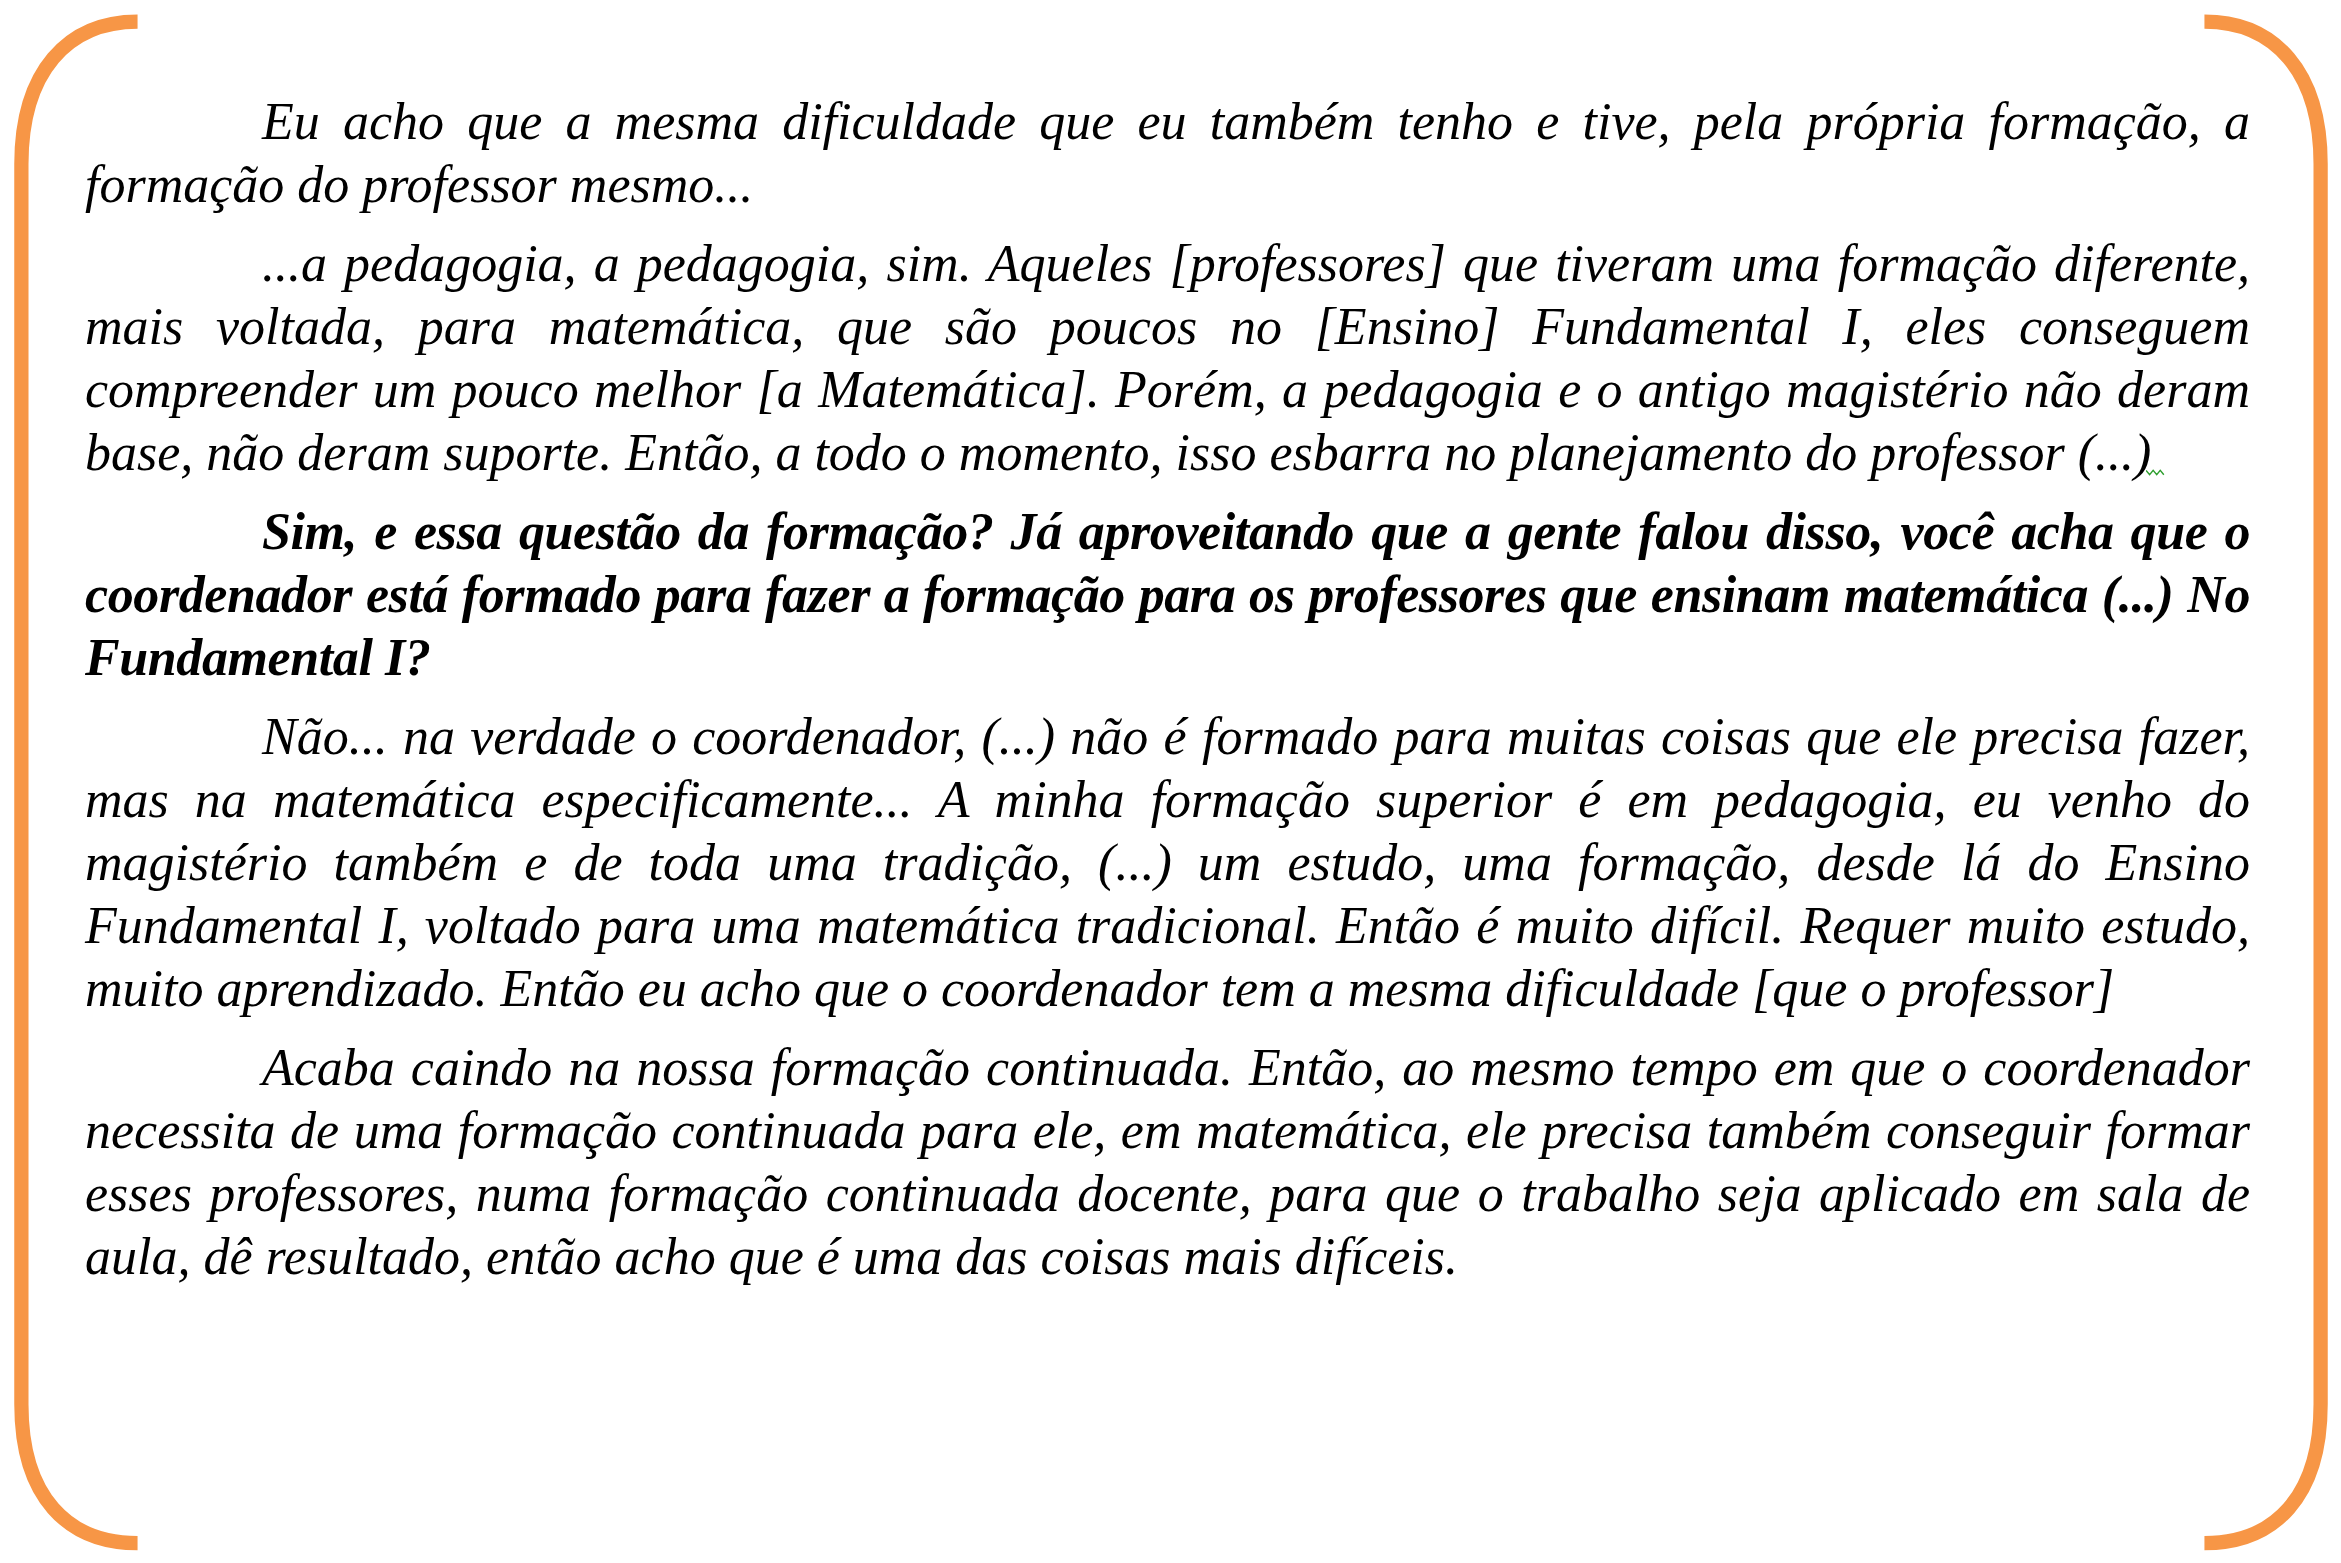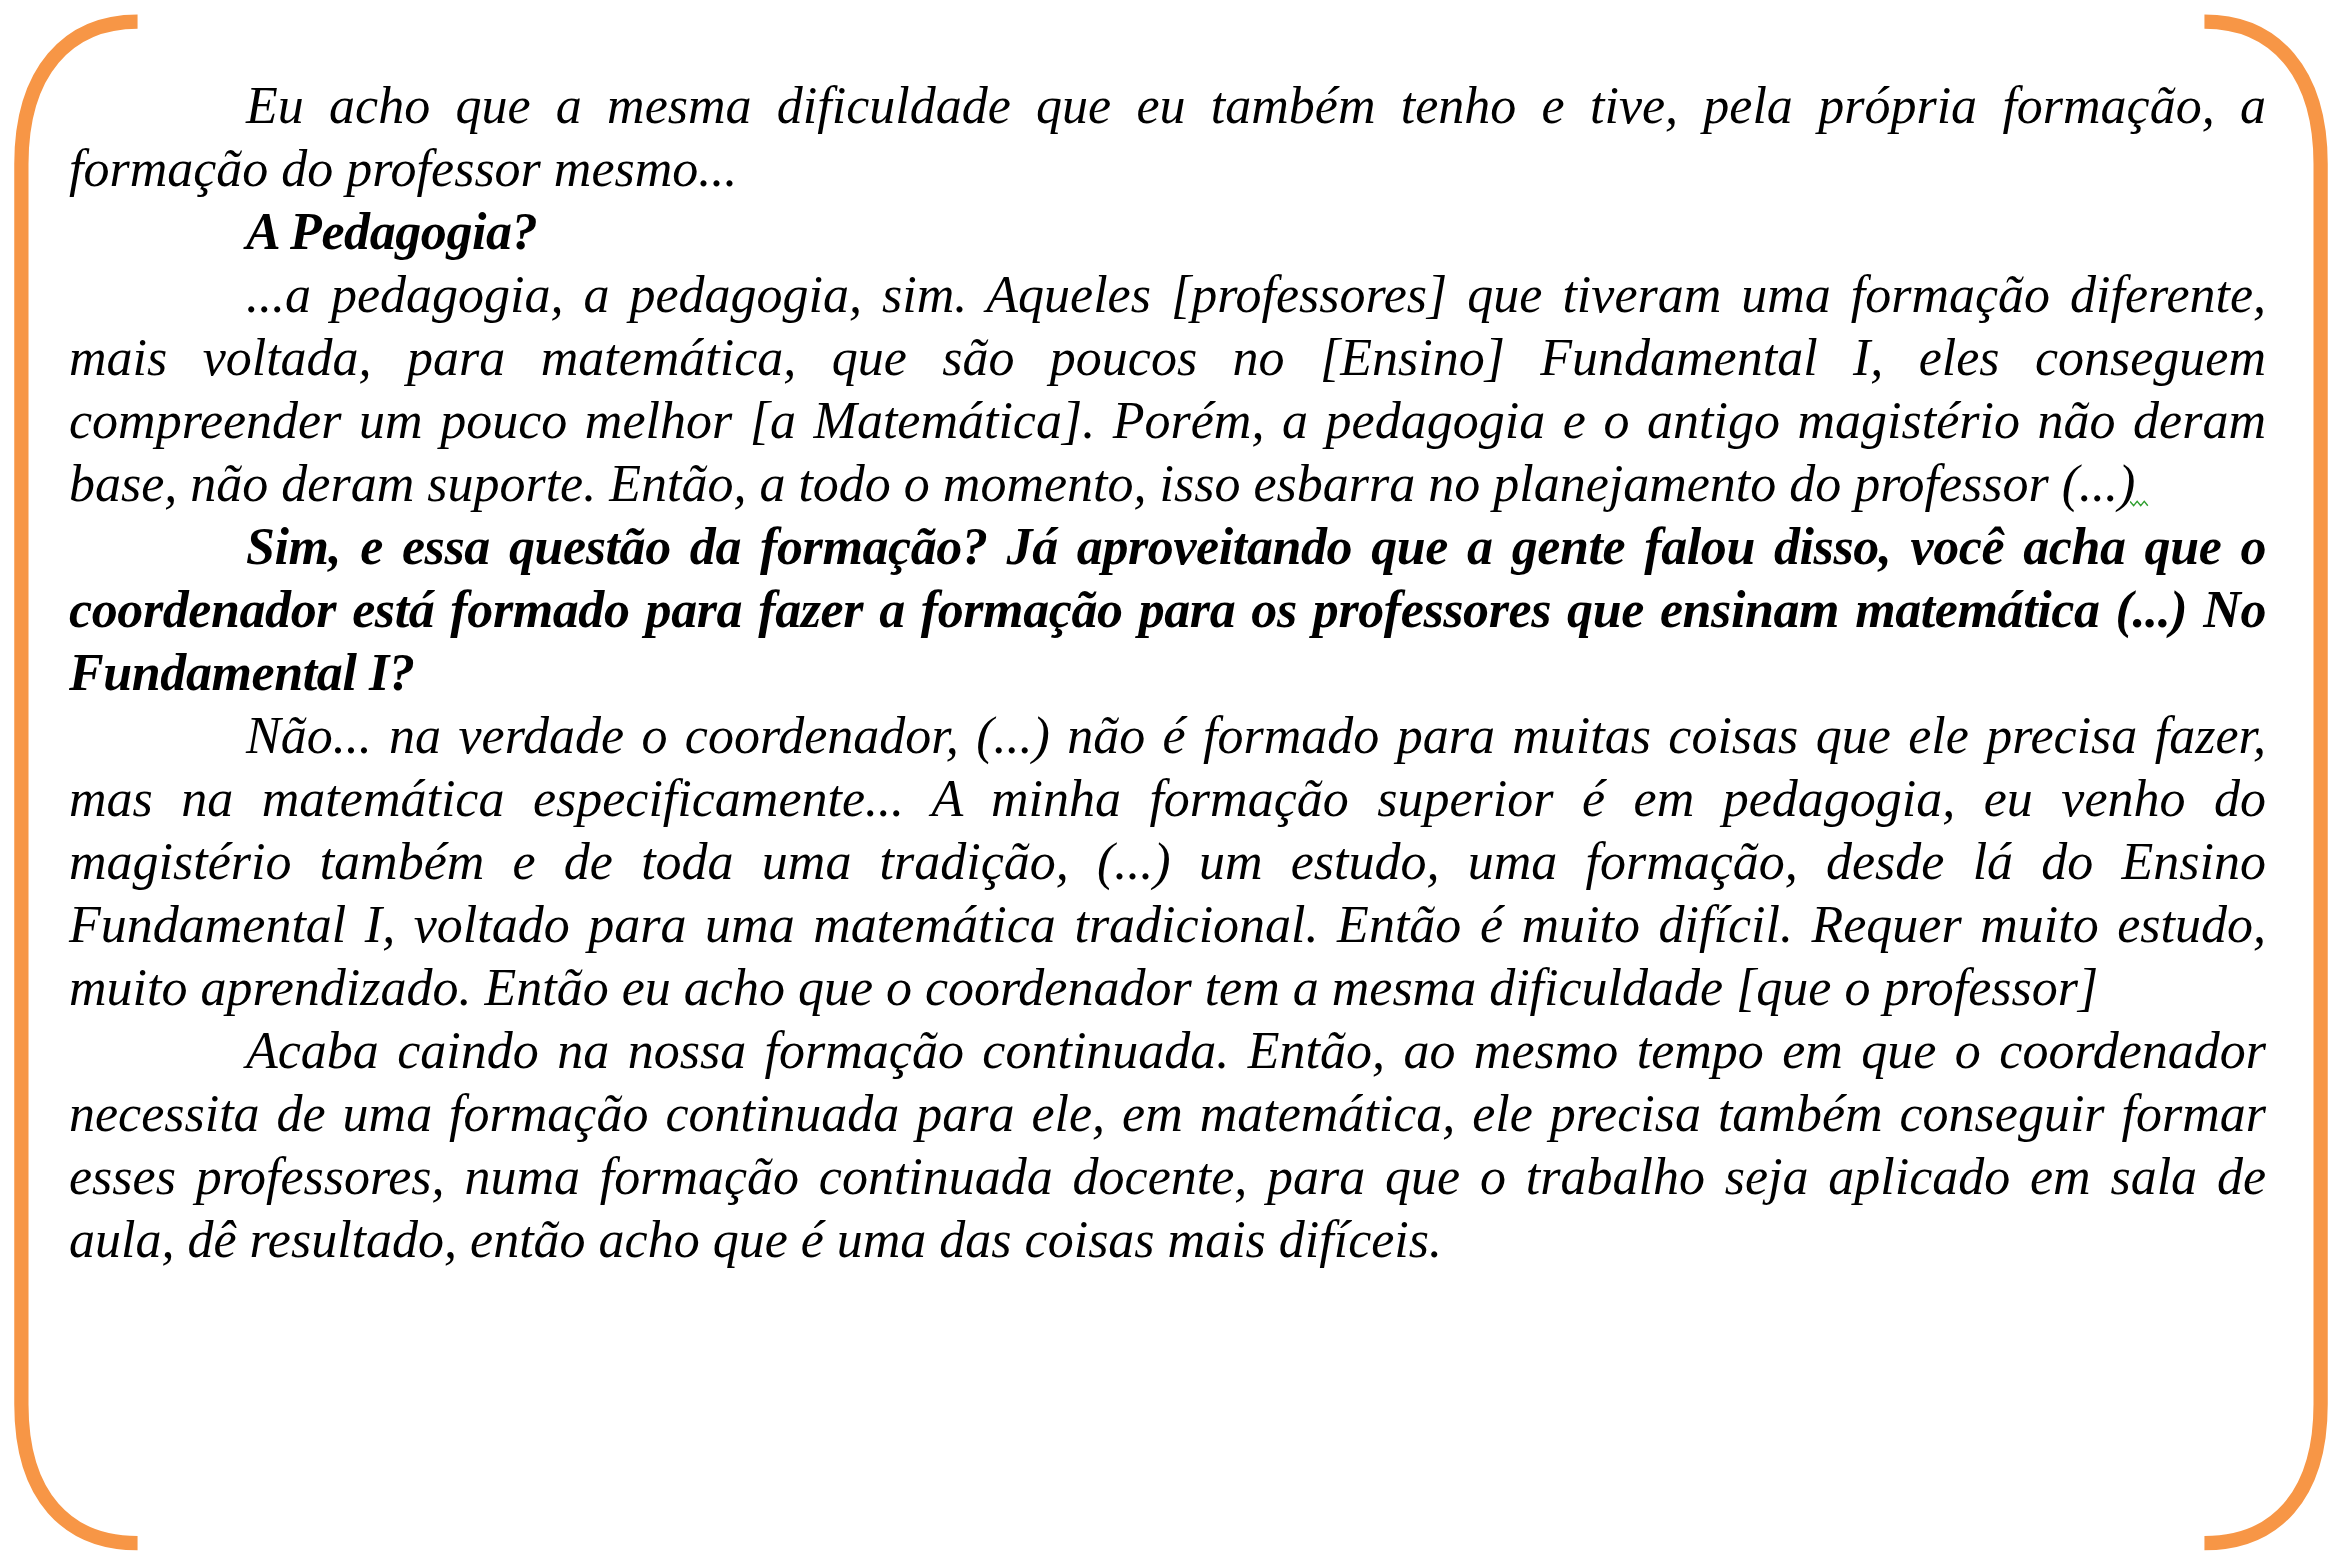--- a/index.html
+++ b/index.html
@@ -26,21 +26,21 @@
     left: 69px;
     top: 74px;
     width: 2197px;
     font-family: "Liberation Serif", "DejaVu Serif", serif;
     font-style: italic;
     font-size: 52px;
     line-height: 63px;
     color: #000000;
   }
   .para {
-    margin: 0;
+    margin: 16px;
     text-indent: 177px;
     text-align: justify;
     text-align-last: left;
   }
   .para.question {
     font-weight: bold;
     letter-spacing: -0.4px;
   }
   .spell-mark {
     display: inline-block;
@@ -56,21 +56,20 @@
 <svg class="bracket" viewBox="0 0 3286 2194" xmlns="http://www.w3.org/2000/svg">
 
   <path d="M193 30 C 95 30, 30 100, 30 230 L 30 1970 C 30 2100, 95 2165, 193 2165" fill="none" stroke="#F79646" stroke-width="20"></path>
 
   <path d="M3093 30 C 3191 30, 3256 100, 3256 230 L 3256 1970 C 3256 2100, 3191 2165, 3093 2165" fill="none" stroke="#F79646" stroke-width="20"></path>
 </svg>
 
 <div class="quote-box">
   <p class="para answer">Eu acho que a mesma dificuldade que eu também tenho e tive, pela própria formação, a formação do professor mesmo...</p>
 
-  <p class="para question">A Pedagogia?</p>
 
   <p class="para answer"><span>...a pedagogia, a pedagogia, sim. Aqueles [professores] que tiveram uma formação diferente, mais voltada, para matemática, que são poucos no [Ensino] Fundamental I, eles conseguem compreender um pouco melhor [a Matemática]. Porém, a pedagogia e o antigo magistério não deram base, não deram suporte. Então, a todo o momento, isso esbarra no planejamento do professor (...)</span><svg class="spell-mark" viewBox="0 0 28 10" xmlns="http://www.w3.org/2000/svg">
         <polyline points="0,2 5,8 10,2 15,8 20,2 25,8" fill="none" stroke="#2E9E2E" stroke-width="2"></polyline>
       </svg></p>
 
   <p class="para question">Sim, e essa questão da formação? Já aproveitando que a gente falou disso, você acha que o coordenador está formado para fazer a formação para os professores que ensinam matemática (...) No Fundamental I?</p>
 
   <p class="para answer">Não... na verdade o coordenador, (...) não é formado para muitas coisas que ele precisa fazer, mas na matemática especificamente...  A minha formação superior é em pedagogia, eu venho do magistério também e de toda uma tradição, (...) um estudo, uma formação, desde lá do Ensino Fundamental I, voltado para uma matemática tradicional. Então é muito difícil. Requer muito estudo, muito aprendizado. Então eu acho que o coordenador tem a mesma dificuldade [que o professor]</p>
 
 

